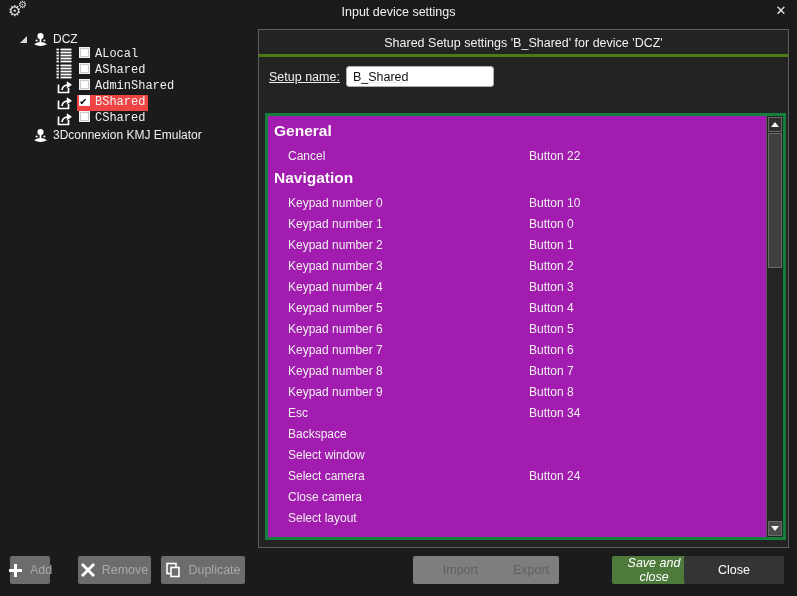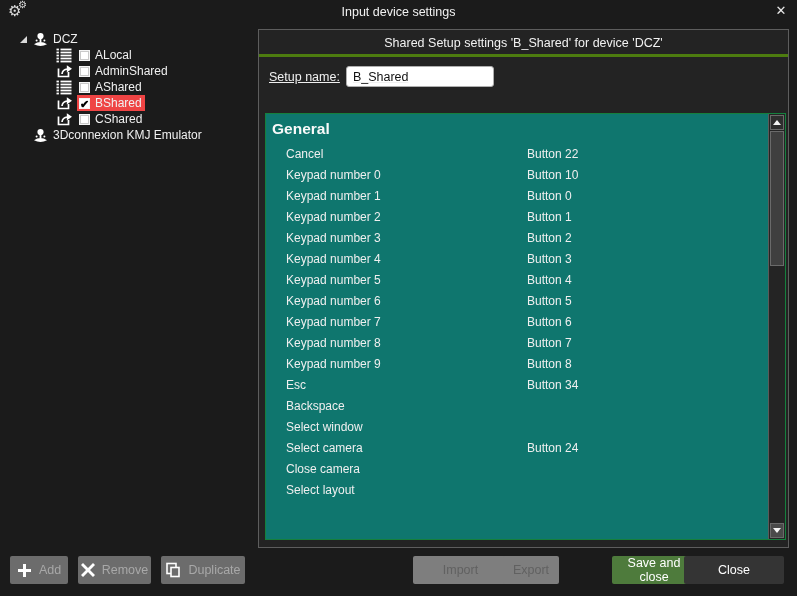--- a/index.html
+++ b/index.html
@@ -20,52 +20,52 @@
   .close-x { position:absolute; right:8px; top:3px; width:16px; height:16px; font-size:13px; color:#e8e8e8; text-align:center; line-height:16px; cursor:pointer; }
   
   .tree { position:absolute; left:0; top:31px; width:252px; }
   .trow { display:flex; align-items:center; height:16px; font-size:12px; white-space:nowrap; }
   .lvl1 { padding-left:20px; }
   .lvl2 { padding-left:56px; }
   .expander { width:0; height:0; border-bottom:7px solid #dadada; border-left:7px solid transparent; margin-right:5px; }
   .exp-spacer { width:12px; }
   .ticon { width:17px; height:15px; margin-right:4px; flex:0 0 auto; display:flex; align-items:center; justify-content:center; }
   .ticon svg { display:block; }
-  .sel-zone { display:flex; align-items:center; height:16px; padding:0 3px 0 2px; }
+  .sel-zone { display:flex; height:16px; padding:0 3px 0 2px;font-family:Liberation Mono, monospace; }
   .sel-zone.selected { background:#ef4444; }
   .cb { width:11px; height:11px; background:#ffffff; border:1px solid #f4f4f4; box-shadow:inset 0 0 0 1px #c9c9c9; margin-right:5px; flex:0 0 auto; position:relative; }
   .cb.checked { box-shadow:none; }
   .cb.checked::after { content:"✔"; position:absolute; left:0px; top:-1px; font-size:11px; color:#000; font-weight:bold; }
   
   .panel { position:absolute; left:258px; top:29px; width:531px; height:519px; background:#232323; border:1px solid #5d5d5d; }
   .panel-header { height:27px; line-height:27px; text-align:center; font-size:12.5px; border-bottom:3px solid #4d7c0f; color:#f2f2f2; }
   .setup-row { position:absolute; left:10px; top:36px; display:flex; align-items:center;text-decoration:underline; }
   .setup-label { font-size:12.5px; margin-right:6px; }
   .setup-input { width:148px; height:21px; background:#ffffff; color:#111; border:1px solid #aeaeae; border-radius:3px; font-size:12.5px; padding:0 6px; font-family:"Liberation Sans", sans-serif; }
   
-  .listbox { position:absolute; left:6px; top:83px; width:521px; height:427px; background:#0f766e; border:1px solid #15803d; overflow:hidden; }
+  .listbox { position:absolute; left:6px; top:83px; width:521px; height:427px; background:#a21caf; border:3px solid #15803d; overflow:hidden; }
   .list-content { position:absolute; left:0; top:0; right:17px; padding-top:3px; }
   .section-title { height:26px; line-height:24px; font-size:15.5px; font-weight:bold; padding-left:6px; color:#fafafa; }
   .srow { position:relative; height:21px; display:flex; align-items:center; font-size:12px; }
   .srow .act { margin-left:20px; color:#efefef; }
   .srow .val { position:absolute; left:261px; color:#efefef; }
   
   .sbar { position:absolute; top:0; right:0; bottom:0; width:17px; background:#242424; border-left:1px solid #5a5a5a; }
   .sb-up { position:absolute; top:1px; left:1px; right:1px; height:15px; background:#2e2e2e; border:1px solid #6a6a6a; display:flex; align-items:center; justify-content:center; }
   .sb-thumb { position:absolute; top:17px; left:1px; right:1px; height:135px; background:#3f3f3f; border:1px solid #6a6a6a; }
   .sb-down { position:absolute; bottom:1px; left:1px; right:1px; height:15px; background:#4a4a4a; border:1px solid #6a6a6a; display:flex; align-items:center; justify-content:center; }
   .tri-up { width:0; height:0; border-left:4px solid transparent; border-right:4px solid transparent; border-bottom:5px solid #f5f5f5; }
   .tri-down { width:0; height:0; border-left:4px solid transparent; border-right:4px solid transparent; border-top:5px solid #f5f5f5; }
   
   .btn { position:absolute; top:556px; height:28px; border:none; border-radius:2px; font-family:"Liberation Sans", sans-serif; font-size:12.5px; display:flex; align-items:center; justify-content:center; cursor:pointer; }
   .btn-gray { background:#6c6c6c; color:#a8a8a8; gap:7px; }
   .btn-disabled { background:#7e7e7e; color:#616161; }
-  .btn-green { background:#4e7b3c; color:#ffffff; }
+  .btn-green { background:#4e7b3c; color:#ffffff;font-style:italic; }
   .btn-dark { background:#343434; color:#ffffff; }
-  #btn-add { left:10px; width:58px; }
+  #btn-add { left:10px; width:40px; }
   #btn-remove { left:78px; width:73px; }
   #btn-duplicate { left:161px; width:84px; }
   #btn-import { left:413px; width:95px; }
   #btn-export { left:503px; width:56px; }
   #btn-save { left:612px; width:84px; }
   #btn-close { left:684px; width:100px; }
   .bicon { display:flex; align-items:center; }
 </style>
 </head>
 <body>
@@ -109,33 +109,20 @@
         </svg>
       </span>
       <span class="sel-zone">
         <span class="cb"></span>
         <span>ALocal</span>
       </span>
     </div>
     <div class="trow lvl2">
       <span class="ticon">
         <svg width="17" height="15" viewBox="0 0 17 15">
-          <path d="M2.5 4.5 v8 h10 v-4.5" fill="none" stroke="#fff" stroke-width="1.7"></path>
-          <path d="M6 10 C6.3 6.8 8.6 5.2 11.5 5" fill="none" stroke="#fff" stroke-width="1.7"></path>
-          <path d="M10.8 1.2 L16 4.8 L10.8 8.4 Z" fill="#fff"></path>
-        </svg>
-      </span>
-      <span class="sel-zone">
-        <span class="cb"></span>
-        <span>AdminShared</span>
-      </span>
-    </div>
-    <div class="trow lvl2">
-      <span class="ticon">
-        <svg width="17" height="15" viewBox="0 0 17 15">
           <rect x="0.5" y="0.6" width="2.4" height="1.8" fill="#fff"></rect>
           <rect x="4.5" y="0.6" width="11" height="1.8" fill="#fff"></rect>
           <rect x="0.5" y="3.6" width="2.4" height="1.8" fill="#fff"></rect>
           <rect x="4.5" y="3.6" width="11" height="1.8" fill="#fff"></rect>
           <rect x="0.5" y="6.6" width="2.4" height="1.8" fill="#fff"></rect>
           <rect x="4.5" y="6.6" width="11" height="1.8" fill="#fff"></rect>
           <rect x="0.5" y="9.6" width="2.4" height="1.8" fill="#fff"></rect>
           <rect x="4.5" y="9.6" width="11" height="1.8" fill="#fff"></rect>
           <rect x="0.5" y="12.6" width="2.4" height="1.8" fill="#fff"></rect>
           <rect x="4.5" y="12.6" width="11" height="1.8" fill="#fff"></rect>
@@ -147,20 +134,33 @@
       </span>
     </div>
     <div class="trow lvl2">
       <span class="ticon">
         <svg width="17" height="15" viewBox="0 0 17 15">
           <path d="M2.5 4.5 v8 h10 v-4.5" fill="none" stroke="#fff" stroke-width="1.7"></path>
           <path d="M6 10 C6.3 6.8 8.6 5.2 11.5 5" fill="none" stroke="#fff" stroke-width="1.7"></path>
           <path d="M10.8 1.2 L16 4.8 L10.8 8.4 Z" fill="#fff"></path>
         </svg>
       </span>
+      <span class="sel-zone">
+        <span class="cb"></span>
+        <span>AdminShared</span>
+      </span>
+    </div>
+    <div class="trow lvl2">
+      <span class="ticon">
+        <svg width="17" height="15" viewBox="0 0 17 15">
+          <path d="M2.5 4.5 v8 h10 v-4.5" fill="none" stroke="#fff" stroke-width="1.7"></path>
+          <path d="M6 10 C6.3 6.8 8.6 5.2 11.5 5" fill="none" stroke="#fff" stroke-width="1.7"></path>
+          <path d="M10.8 1.2 L16 4.8 L10.8 8.4 Z" fill="#fff"></path>
+        </svg>
+      </span>
       <span class="sel-zone selected">
         <span class="cb checked"></span>
         <span>BShared</span>
       </span>
     </div>
     <div class="trow lvl2">
       <span class="ticon">
         <svg width="17" height="15" viewBox="0 0 17 15">
           <path d="M2.5 4.5 v8 h10 v-4.5" fill="none" stroke="#fff" stroke-width="1.7"></path>
           <path d="M6 10 C6.3 6.8 8.6 5.2 11.5 5" fill="none" stroke="#fff" stroke-width="1.7"></path>
@@ -193,20 +193,21 @@
     <span class="setup-label">Setup name:</span>
     <input class="setup-input" type="text" value="B_Shared" style="">
   </div>
   <div class="listbox">
     <div class="list-content" id="list-content">
         <div class="section-title">General</div>
         <div class="srow">
           <span class="act">Cancel</span>
           <span class="val">Button 22</span>
         </div>
+        <div class="section-title">Navigation</div>
         <div class="srow">
           <span class="act">Keypad number 0</span>
           <span class="val">Button 10</span>
         </div>
         <div class="srow">
           <span class="act">Keypad number 1</span>
           <span class="val">Button 0</span>
         </div>
         <div class="srow">
           <span class="act">Keypad number 2</span>

